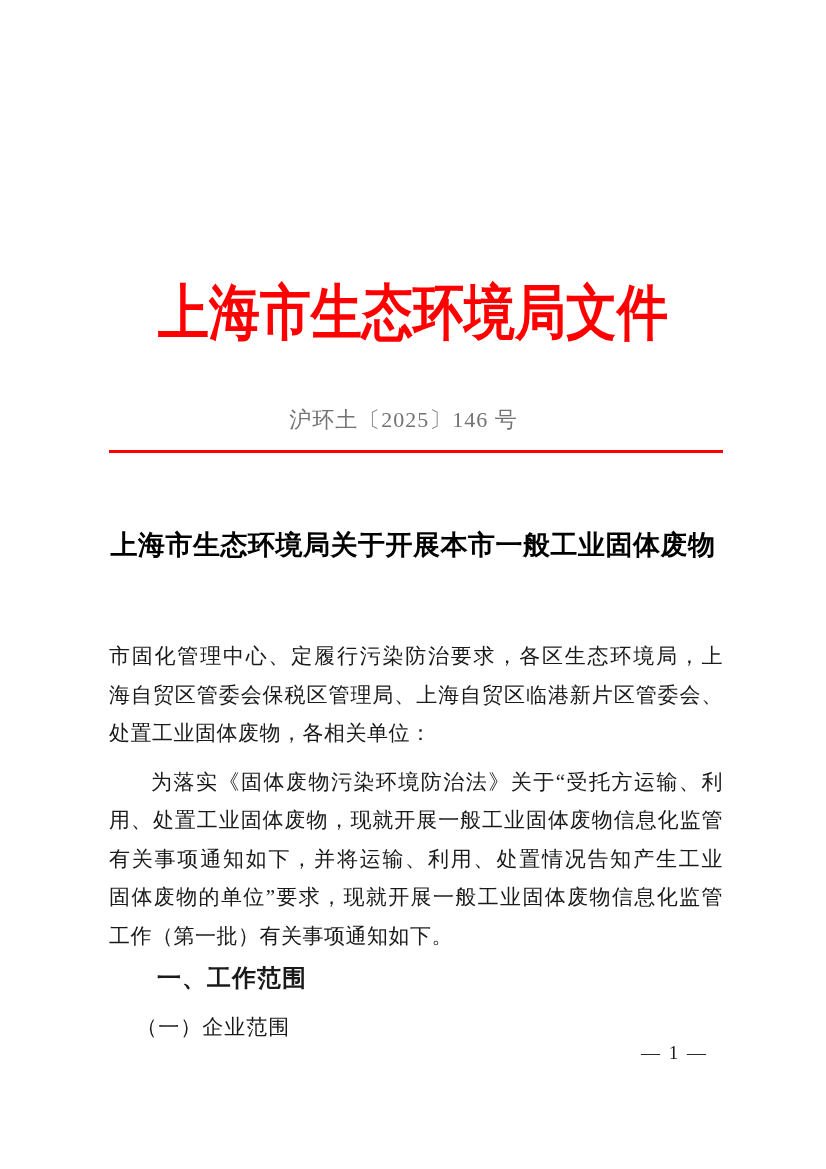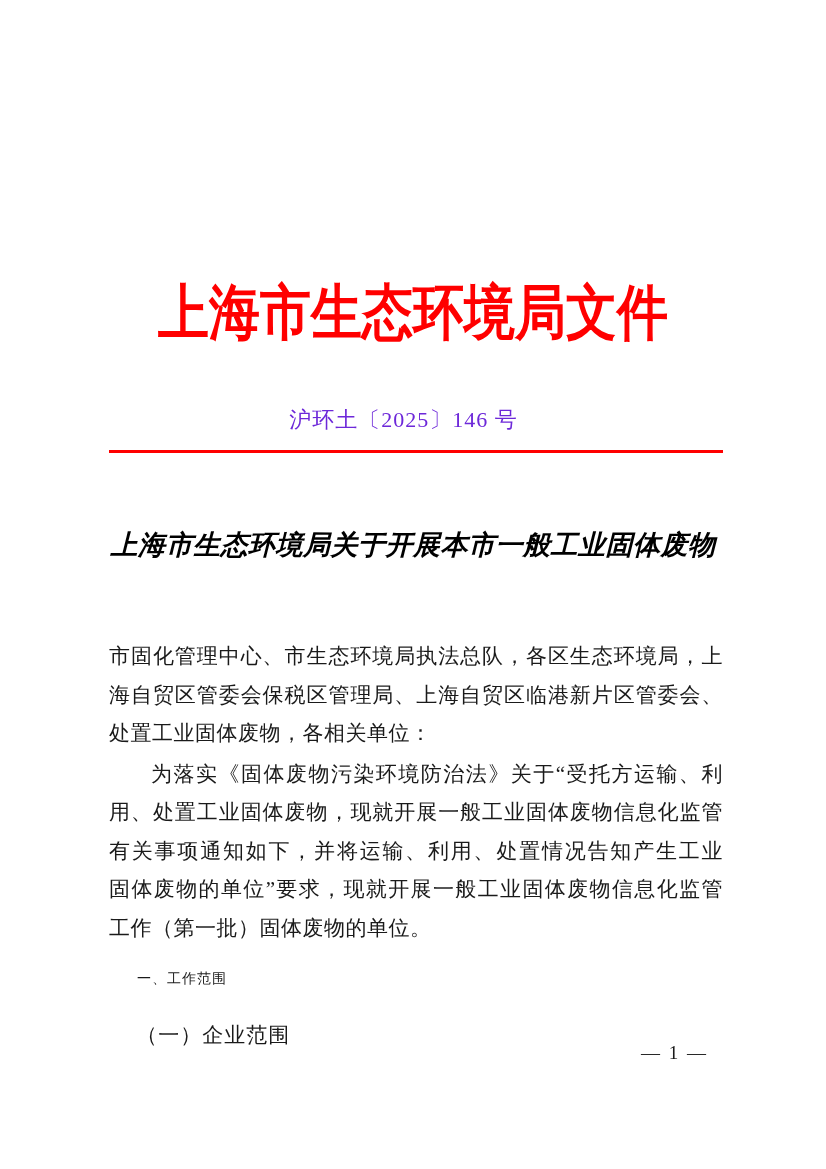--- a/index.html
+++ b/index.html
@@ -22,58 +22,57 @@
     font-weight: bold; font-size: 60px; line-height: 68px;
     color: #ff0000;
     transform: scaleX(0.85); transform-origin: 50% 50%;
     letter-spacing: 0px;
   }
 
   
   .doc-number {
     position: absolute; top: 406px; left: 0; width: 807px;
     text-align: center; font-size: 22px; line-height: 28px;
-    color: #6d28d9; letter-spacing: 1px;
+    color: #737373; letter-spacing: 1px;
   }
 
   
   .red-line {
     position: absolute; top: 450px; left: 109px; width: 614px; height: 3px;
     background: #ff0000;
   }
 
   
   .doc-title {
     position: absolute; top: 522px; left: 40px; width: 746px;
     text-align: center; font-weight: bold;
     font-size: 27px; line-height: 47px; color: #000000;
     letter-spacing: 0.5px;
-    font-style: italic;
   }
 
   
   .body-block {
     position: absolute; top: 637px; left: 109px; width: 614px;
     font-size: 21px; line-height: 38.5px; color: #1a1a1a;
   }
   .line {
     text-align: justify;
     text-align-last: justify;
     letter-spacing: 0.5px;
   }
   .line.last { text-align-last: left; }
   .line.indent { text-indent: 2em; }
-  .para2 { margin-top: 2px; }
+  .para2 { margin-top: 10px; }
   .heading1 {
-    margin-top: 12px; text-indent: 2em;
+    margin-top: 4px; text-indent: 2em;
     font-family: "Liberation Sans", "DejaVu Sans", sans-serif;
-    font-weight: normal; font-size: 14px; letter-spacing: 1px;
+    font-weight: bold; font-size: 24px; letter-spacing: 1px;
   }
   .subheading1 {
-    margin-top: 18px; text-indent: 1.3em; letter-spacing: 1px;
+    margin-top: 10px; text-indent: 1.3em; letter-spacing: 1px;
   }
 
   
   .page-number {
     position: absolute; top: 1041px; right: 118px;
     font-size: 19px; line-height: 24px; letter-spacing: 2px;
     color: #1a1a1a; white-space: nowrap;
   }
 </style>
 </head>
@@ -87,31 +86,31 @@
 
   <div class="red-line"></div>
 
   <div class="doc-title">
     <div>上海市生态环境局关于开展本市一般工业固体废物</div>
   </div>
 
   <div class="body-block">
 
     <div class="para">
-      <div class="line">市固化管理中心、市生态环境局执法总队，各区生态环境局，上</div>
+      <div class="line">市固化管理中心、定履行污染防治要求，各区生态环境局，上</div>
       <div class="line">海自贸区管委会保税区管理局、上海自贸区临港新片区管委会、</div>
       <div class="line last">处置工业固体废物，各相关单位：</div>
     </div>
 
     <div class="para para2">
       <div class="line indent">为落实《固体废物污染环境防治法》关于“受托方运输、利</div>
       <div class="line">用、处置工业固体废物，现就开展一般工业固体废物信息化监管</div>
       <div class="line">有关事项通知如下，并将运输、利用、处置情况告知产生工业</div>
       <div class="line">固体废物的单位”要求，现就开展一般工业固体废物信息化监管</div>
-      <div class="line last">工作（第一批）固体废物的单位。</div>
+      <div class="line last">工作（第一批）有关事项通知如下。</div>
     </div>
 
     <div class="heading1">一、工作范围</div>
 
     <div class="subheading1">（一）企业范围</div>
 
   </div>
 
   <div class="page-number">— 1 —</div>
 

